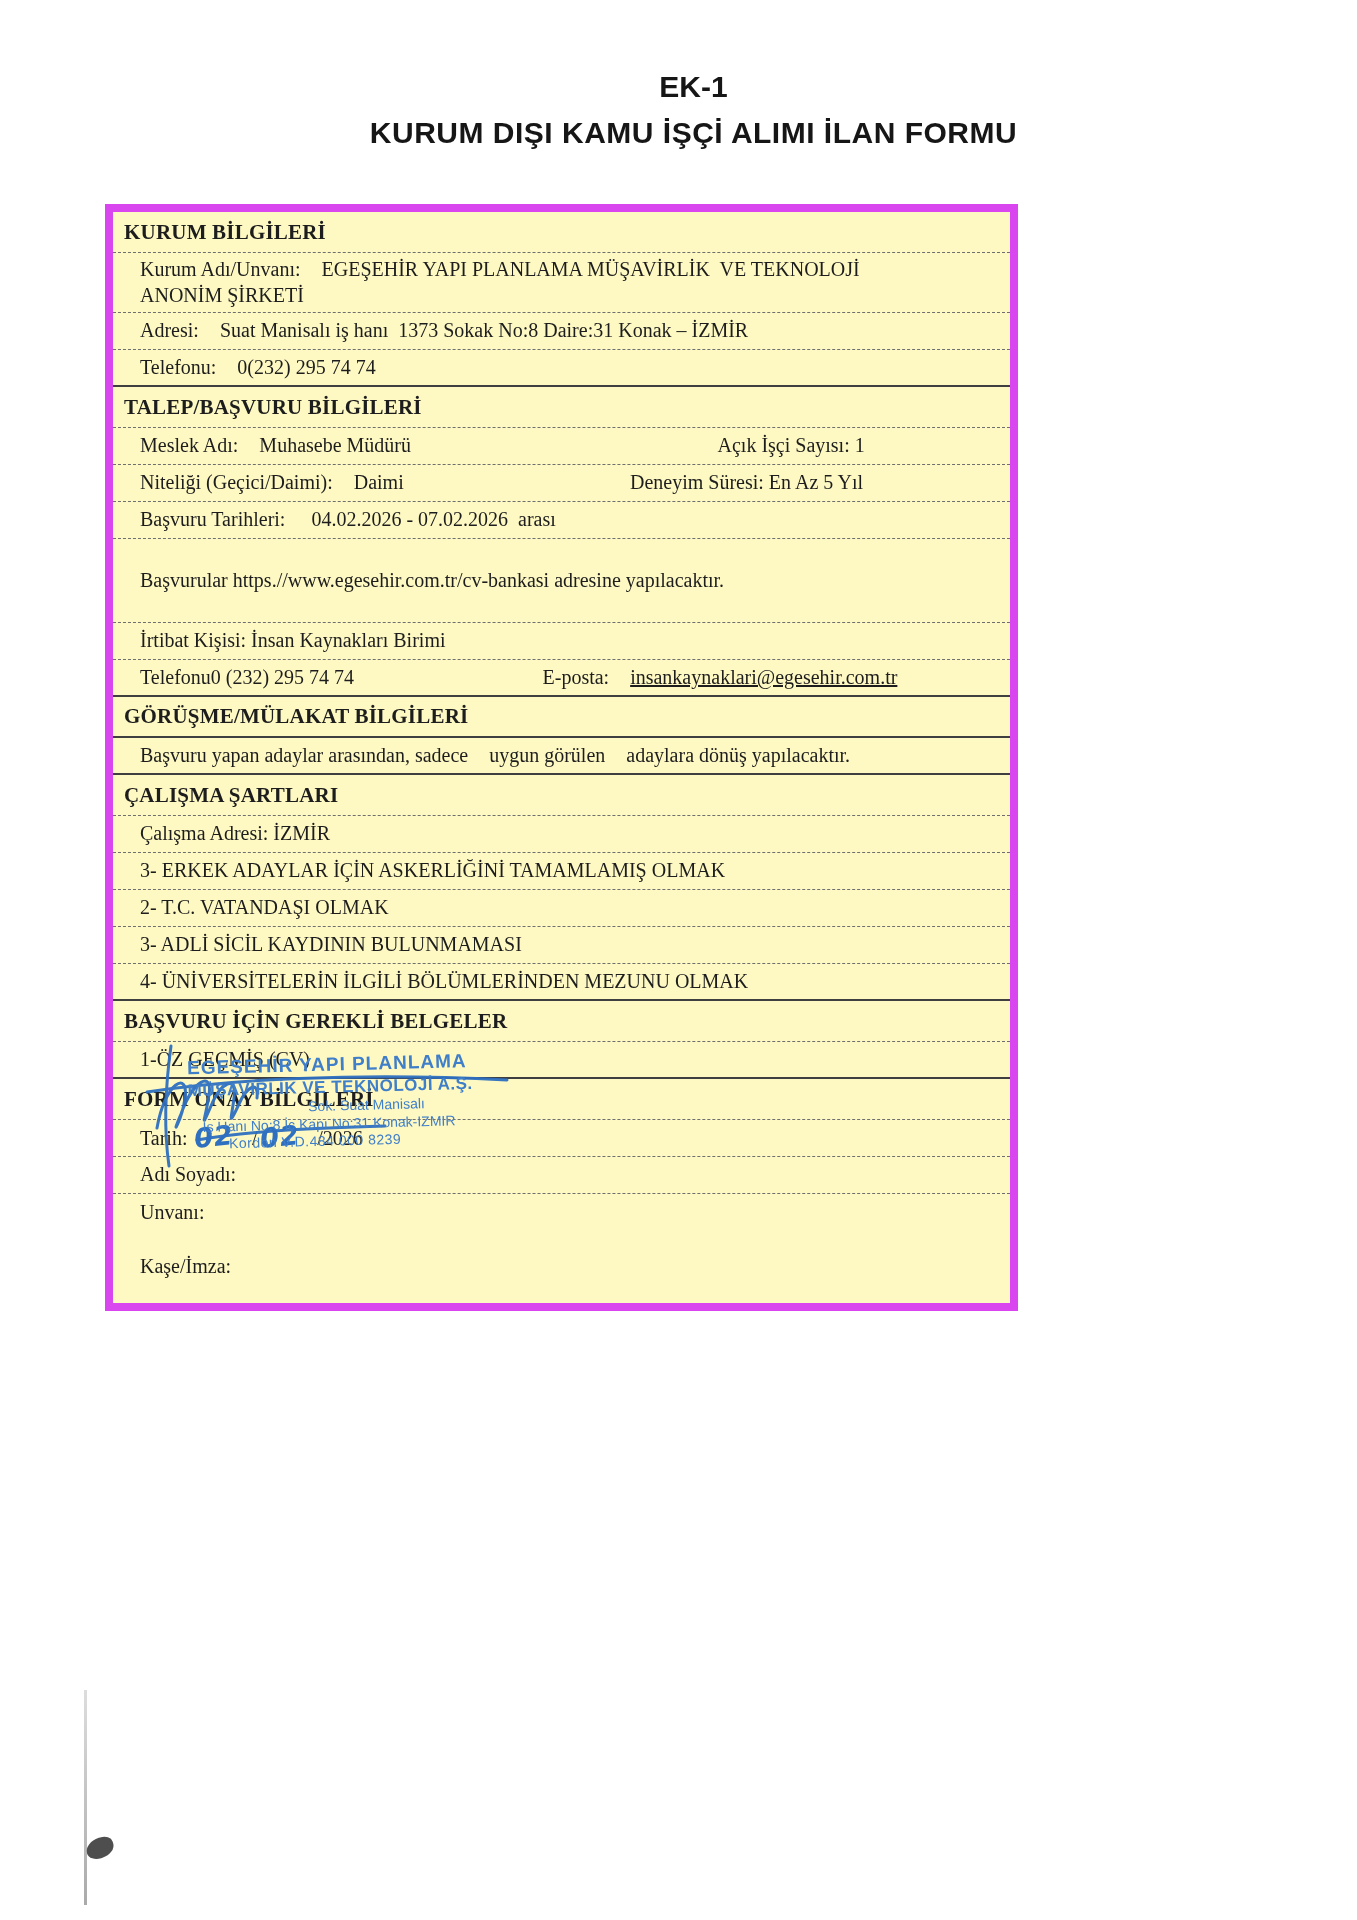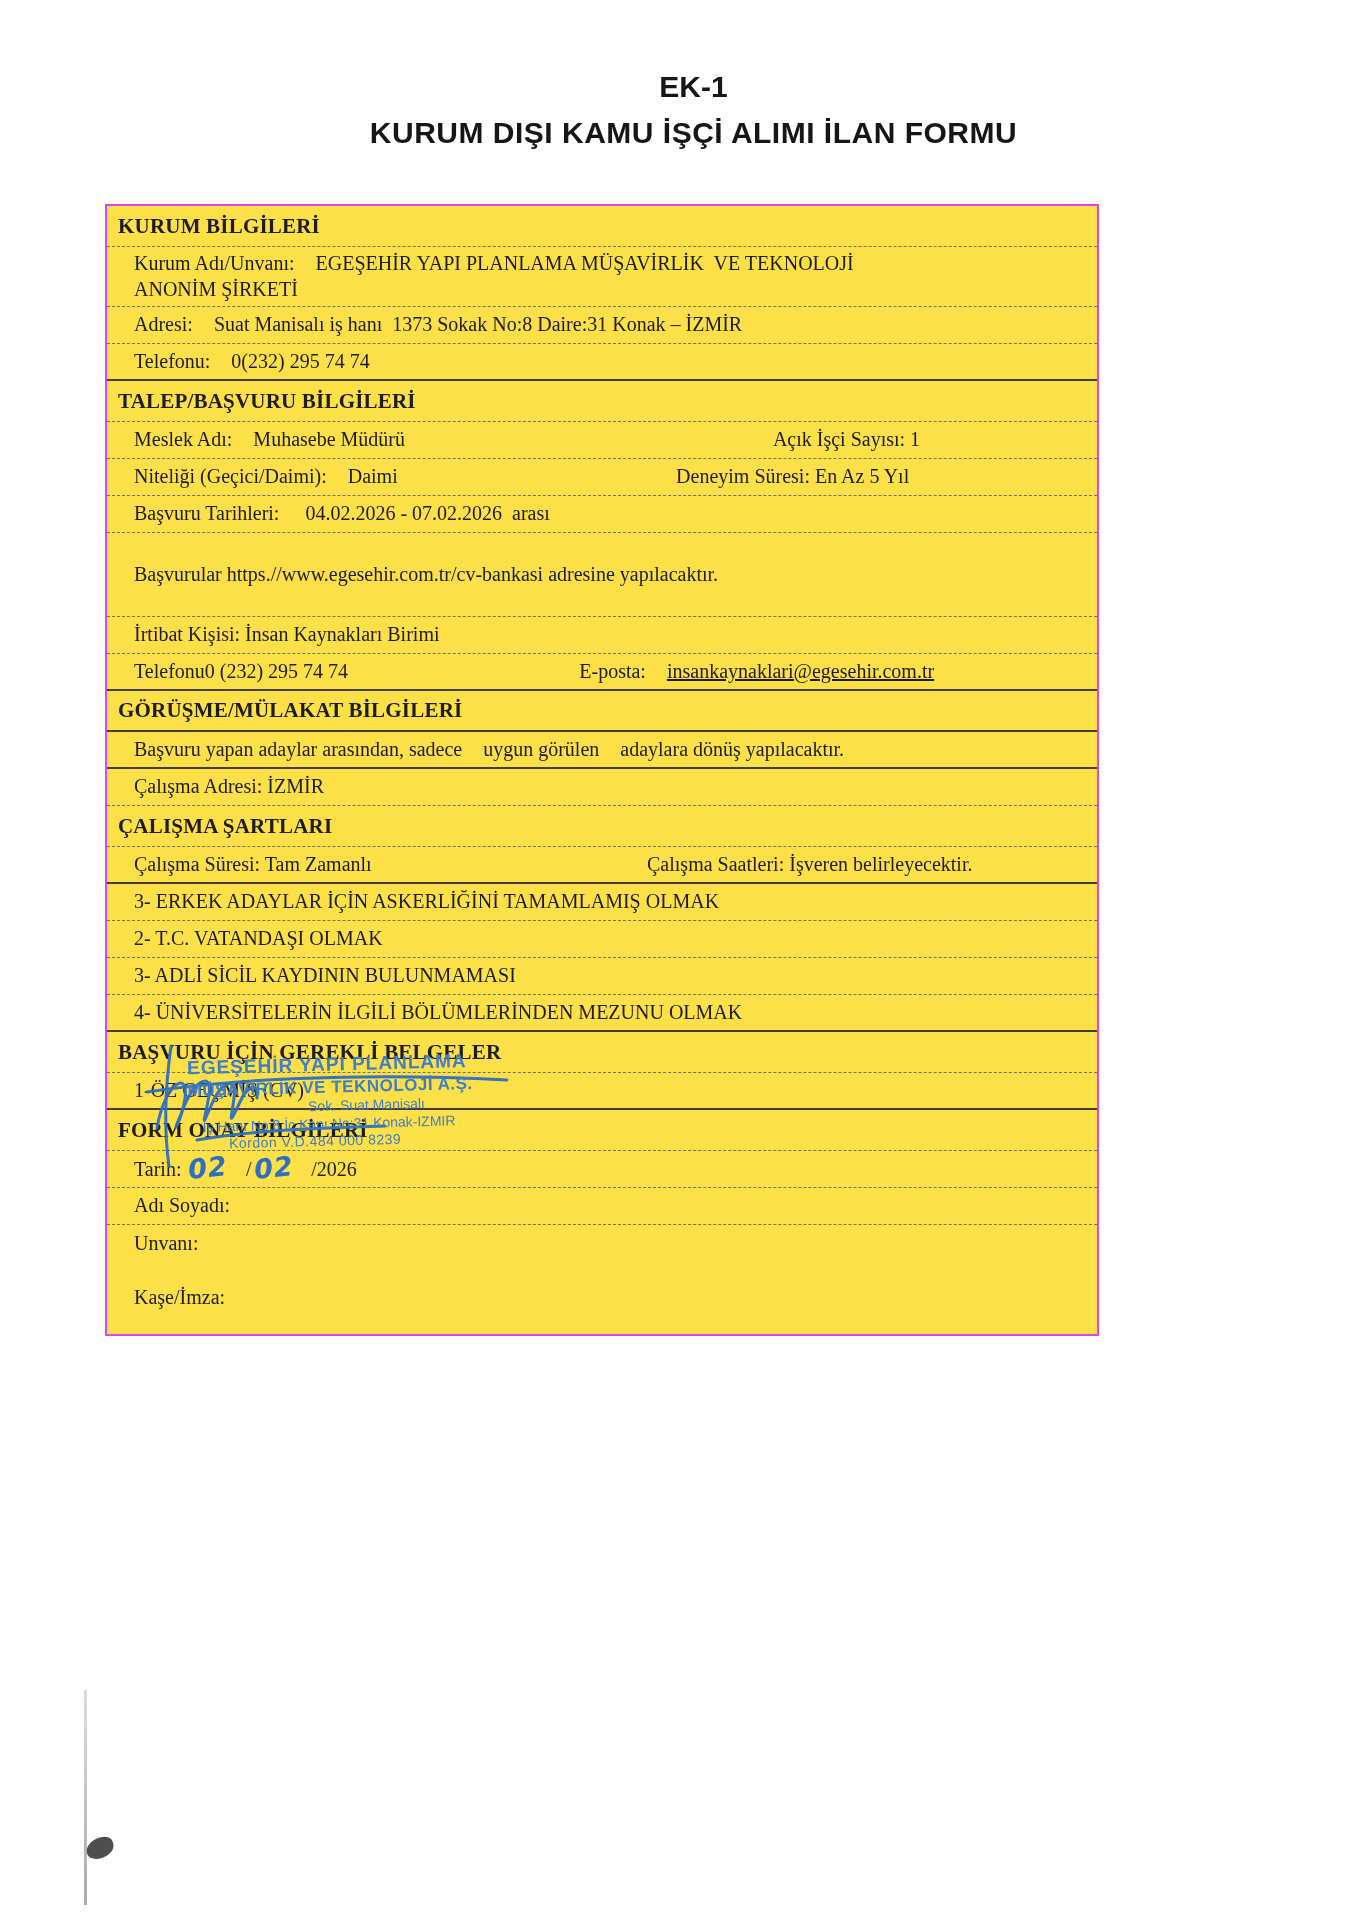--- a/index.html
+++ b/index.html
@@ -18,24 +18,24 @@
     text-align:center;
     font-family:"Liberation Sans", sans-serif;
     font-weight:700;
     color:#161616;
   }
   .title{top:70px;font-size:30px;}
   .subtitle{top:116px;font-size:30px;letter-spacing:0.5px;}
 
   .form-table{
     position:absolute;
-    left:105px;top:204px;width:994px;
-    border:2px solid #d946ef;
+    left:105px;top:204px;width:913px;
+    border:8px solid #d946ef;
     box-sizing:border-box;
-    background:#fde047;
+    background:#fef9c3;
   }
   .row{
     display:flex;align-items:center;
     padding:4px 11px;
     font-size:20px;
     min-height:37px;
     box-sizing:border-box;
     line-height:1.28;
   }
   .row.sep-dashed{border-bottom:1px dashed #6f6f6f;}
@@ -149,29 +149,25 @@
       <div class="row two sep-solid">
         <div class="cell cell-left" style="width: 46%; flex: 0 0 46%;"><span>Telefonu0 (232) 295 74 74</span></div>
         <div class="cell cell-right"><span>E-posta: </span><span class="b u">insankaynaklari@egesehir.com.tr</span></div>
       </div>
       <div class="row section sep-solid">
         <span>GÖRÜŞME/MÜLAKAT BİLGİLERİ</span>
       </div>
       <div class="row text sep-solid">
         <div class="cell cell-full"><span>Başvuru yapan adaylar arasından, sadece </span><span class="b">uygun görülen</span><span> adaylara dönüş yapılacaktır.</span></div>
       </div>
+      <div class="row section sep-dashed">
+        <span>ÇALIŞMA ŞARTLARI</span>
+      </div>
       <div class="row text sep-dashed">
         <div class="cell cell-full"><span>Çalışma Adresi: İZMİR</span></div>
-      </div>
-      <div class="row section sep-dashed">
-        <span>ÇALIŞMA ŞARTLARI</span>
-      </div>
-      <div class="row two sep-solid">
-        <div class="cell cell-left" style="width: 53%; flex: 0 0 53%;"><span>Çalışma Süresi: Tam Zamanlı</span></div>
-        <div class="cell cell-right"><span>Çalışma Saatleri: İşveren belirleyecektir.</span></div>
       </div>
       <div class="row text sep-dashed">
         <div class="cell cell-full"><span>3- ERKEK ADAYLAR İÇİN ASKERLİĞİNİ TAMAMLAMIŞ OLMAK</span></div>
       </div>
       <div class="row text sep-dashed">
         <div class="cell cell-full"><span>2- T.C. VATANDAŞI OLMAK</span></div>
       </div>
       <div class="row text sep-dashed">
         <div class="cell cell-full"><span>3- ADLİ SİCİL KAYDININ BULUNMAMASI</span></div>
       </div>

